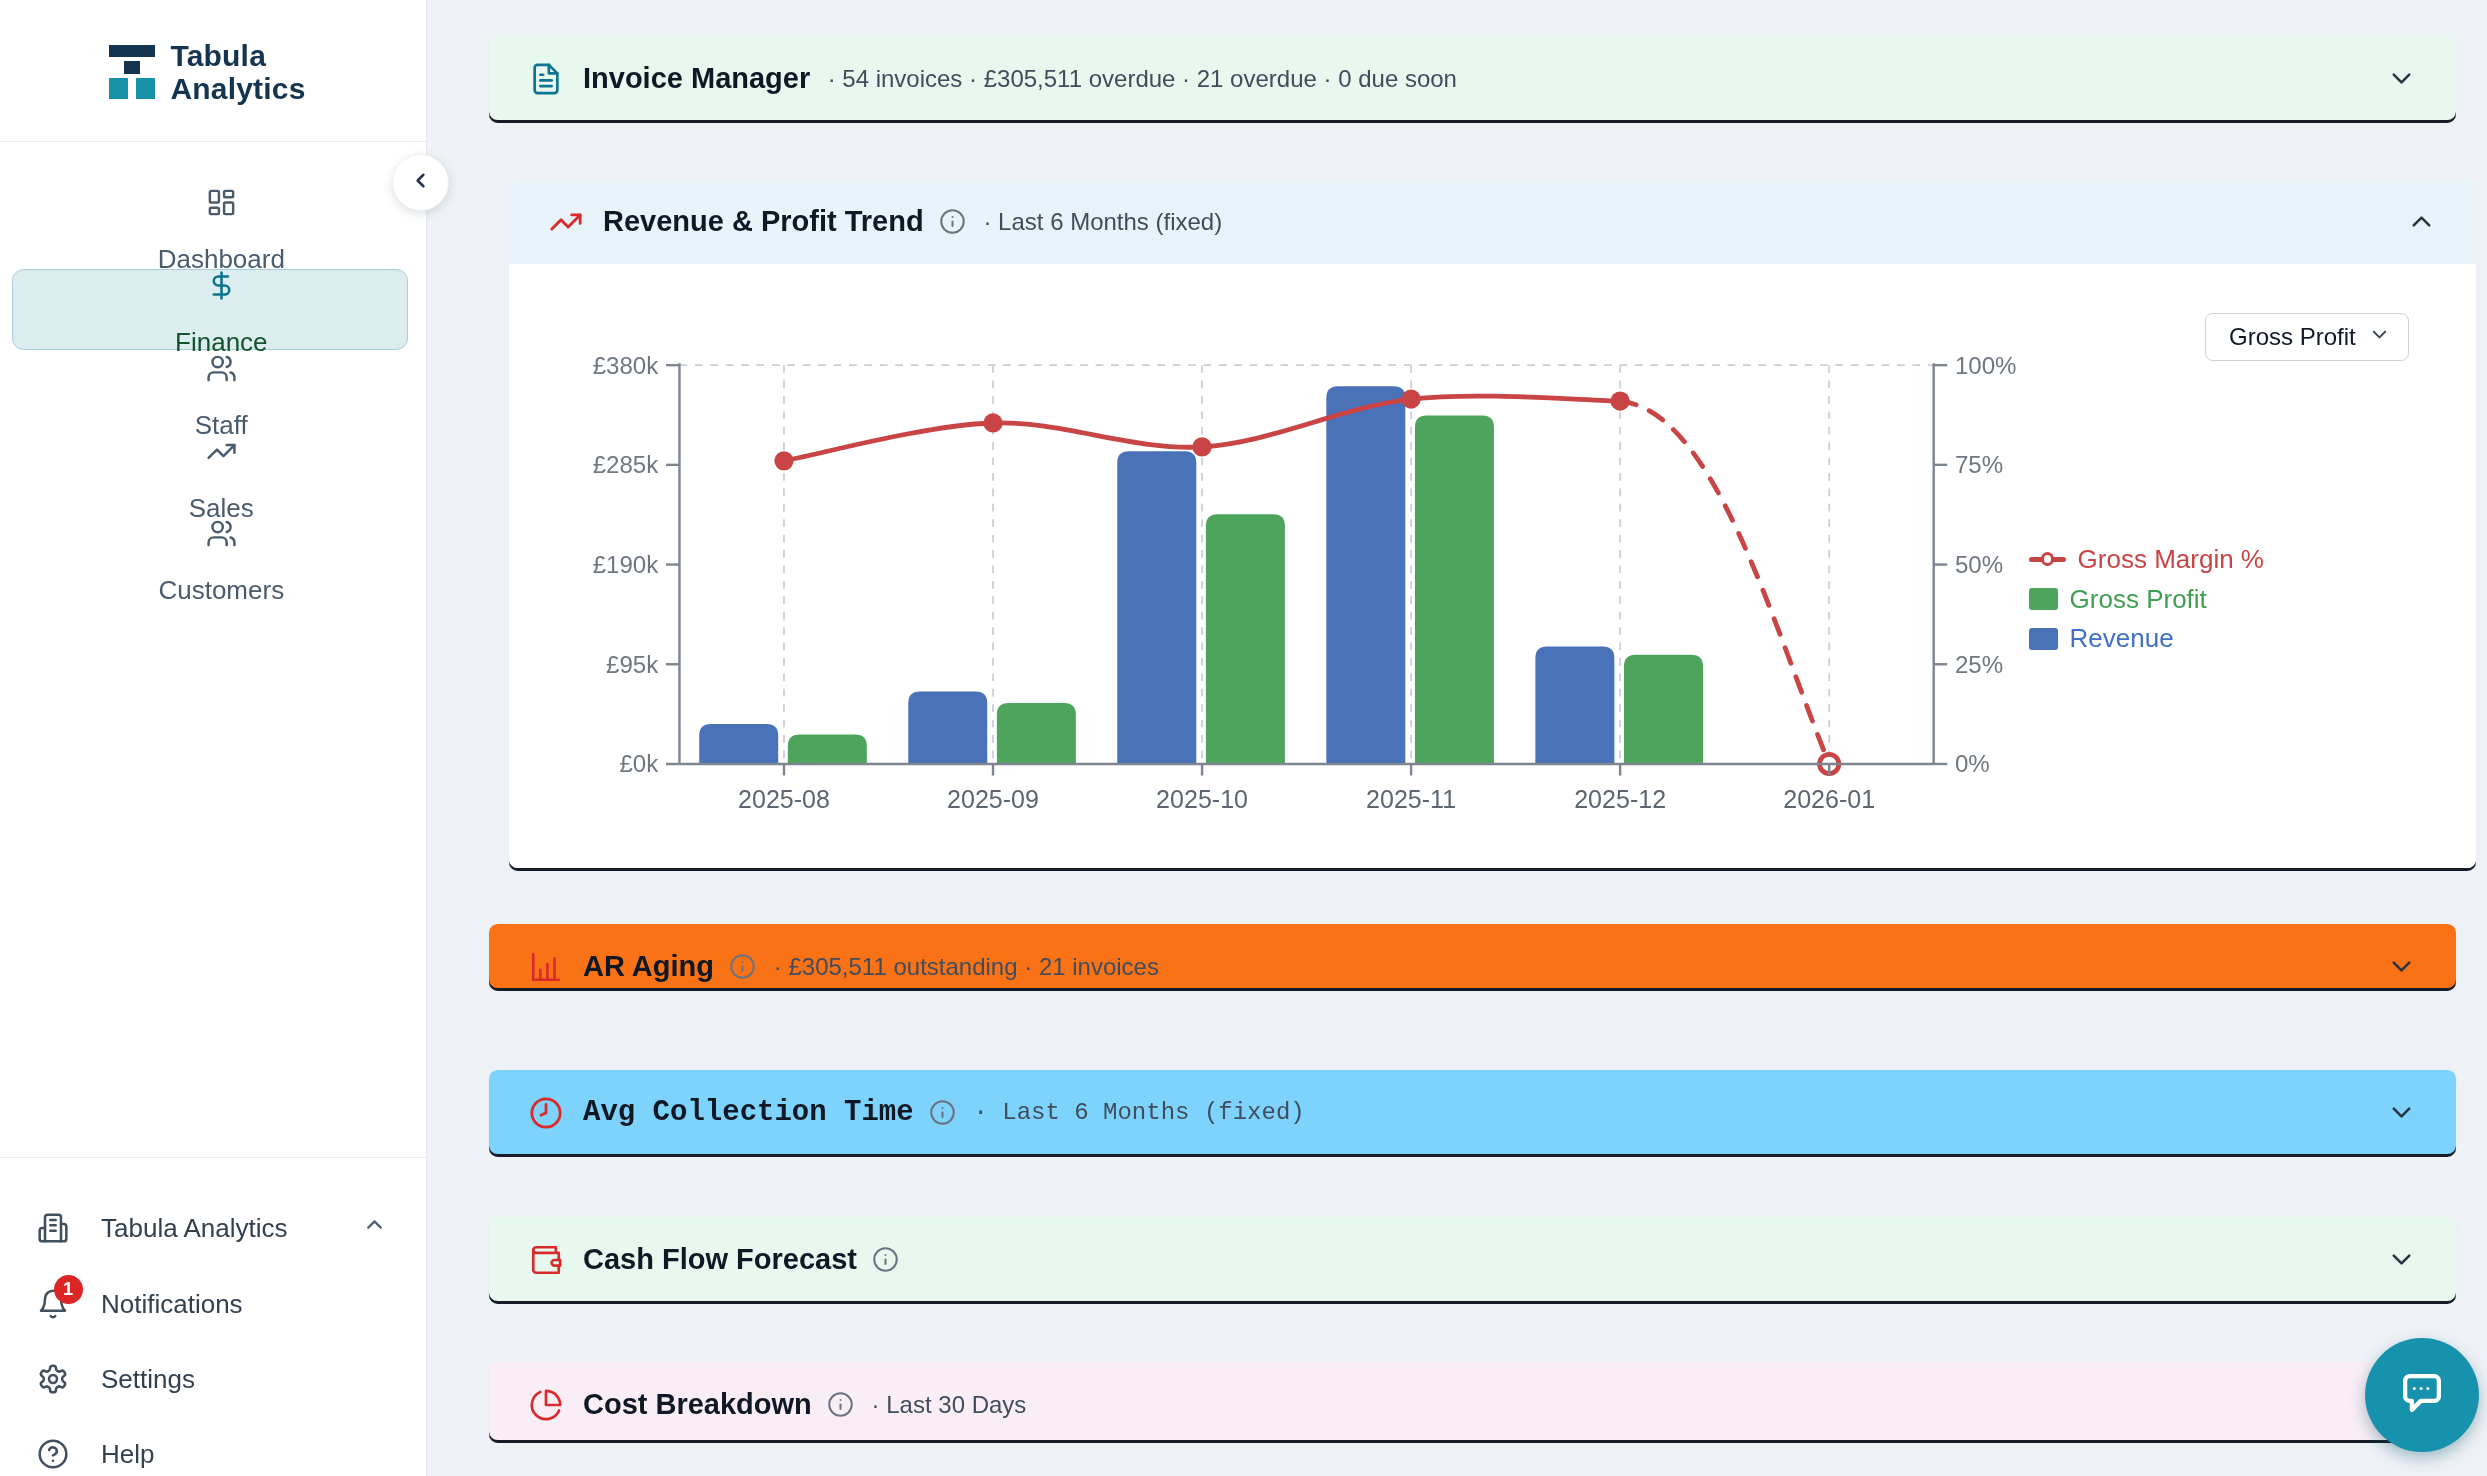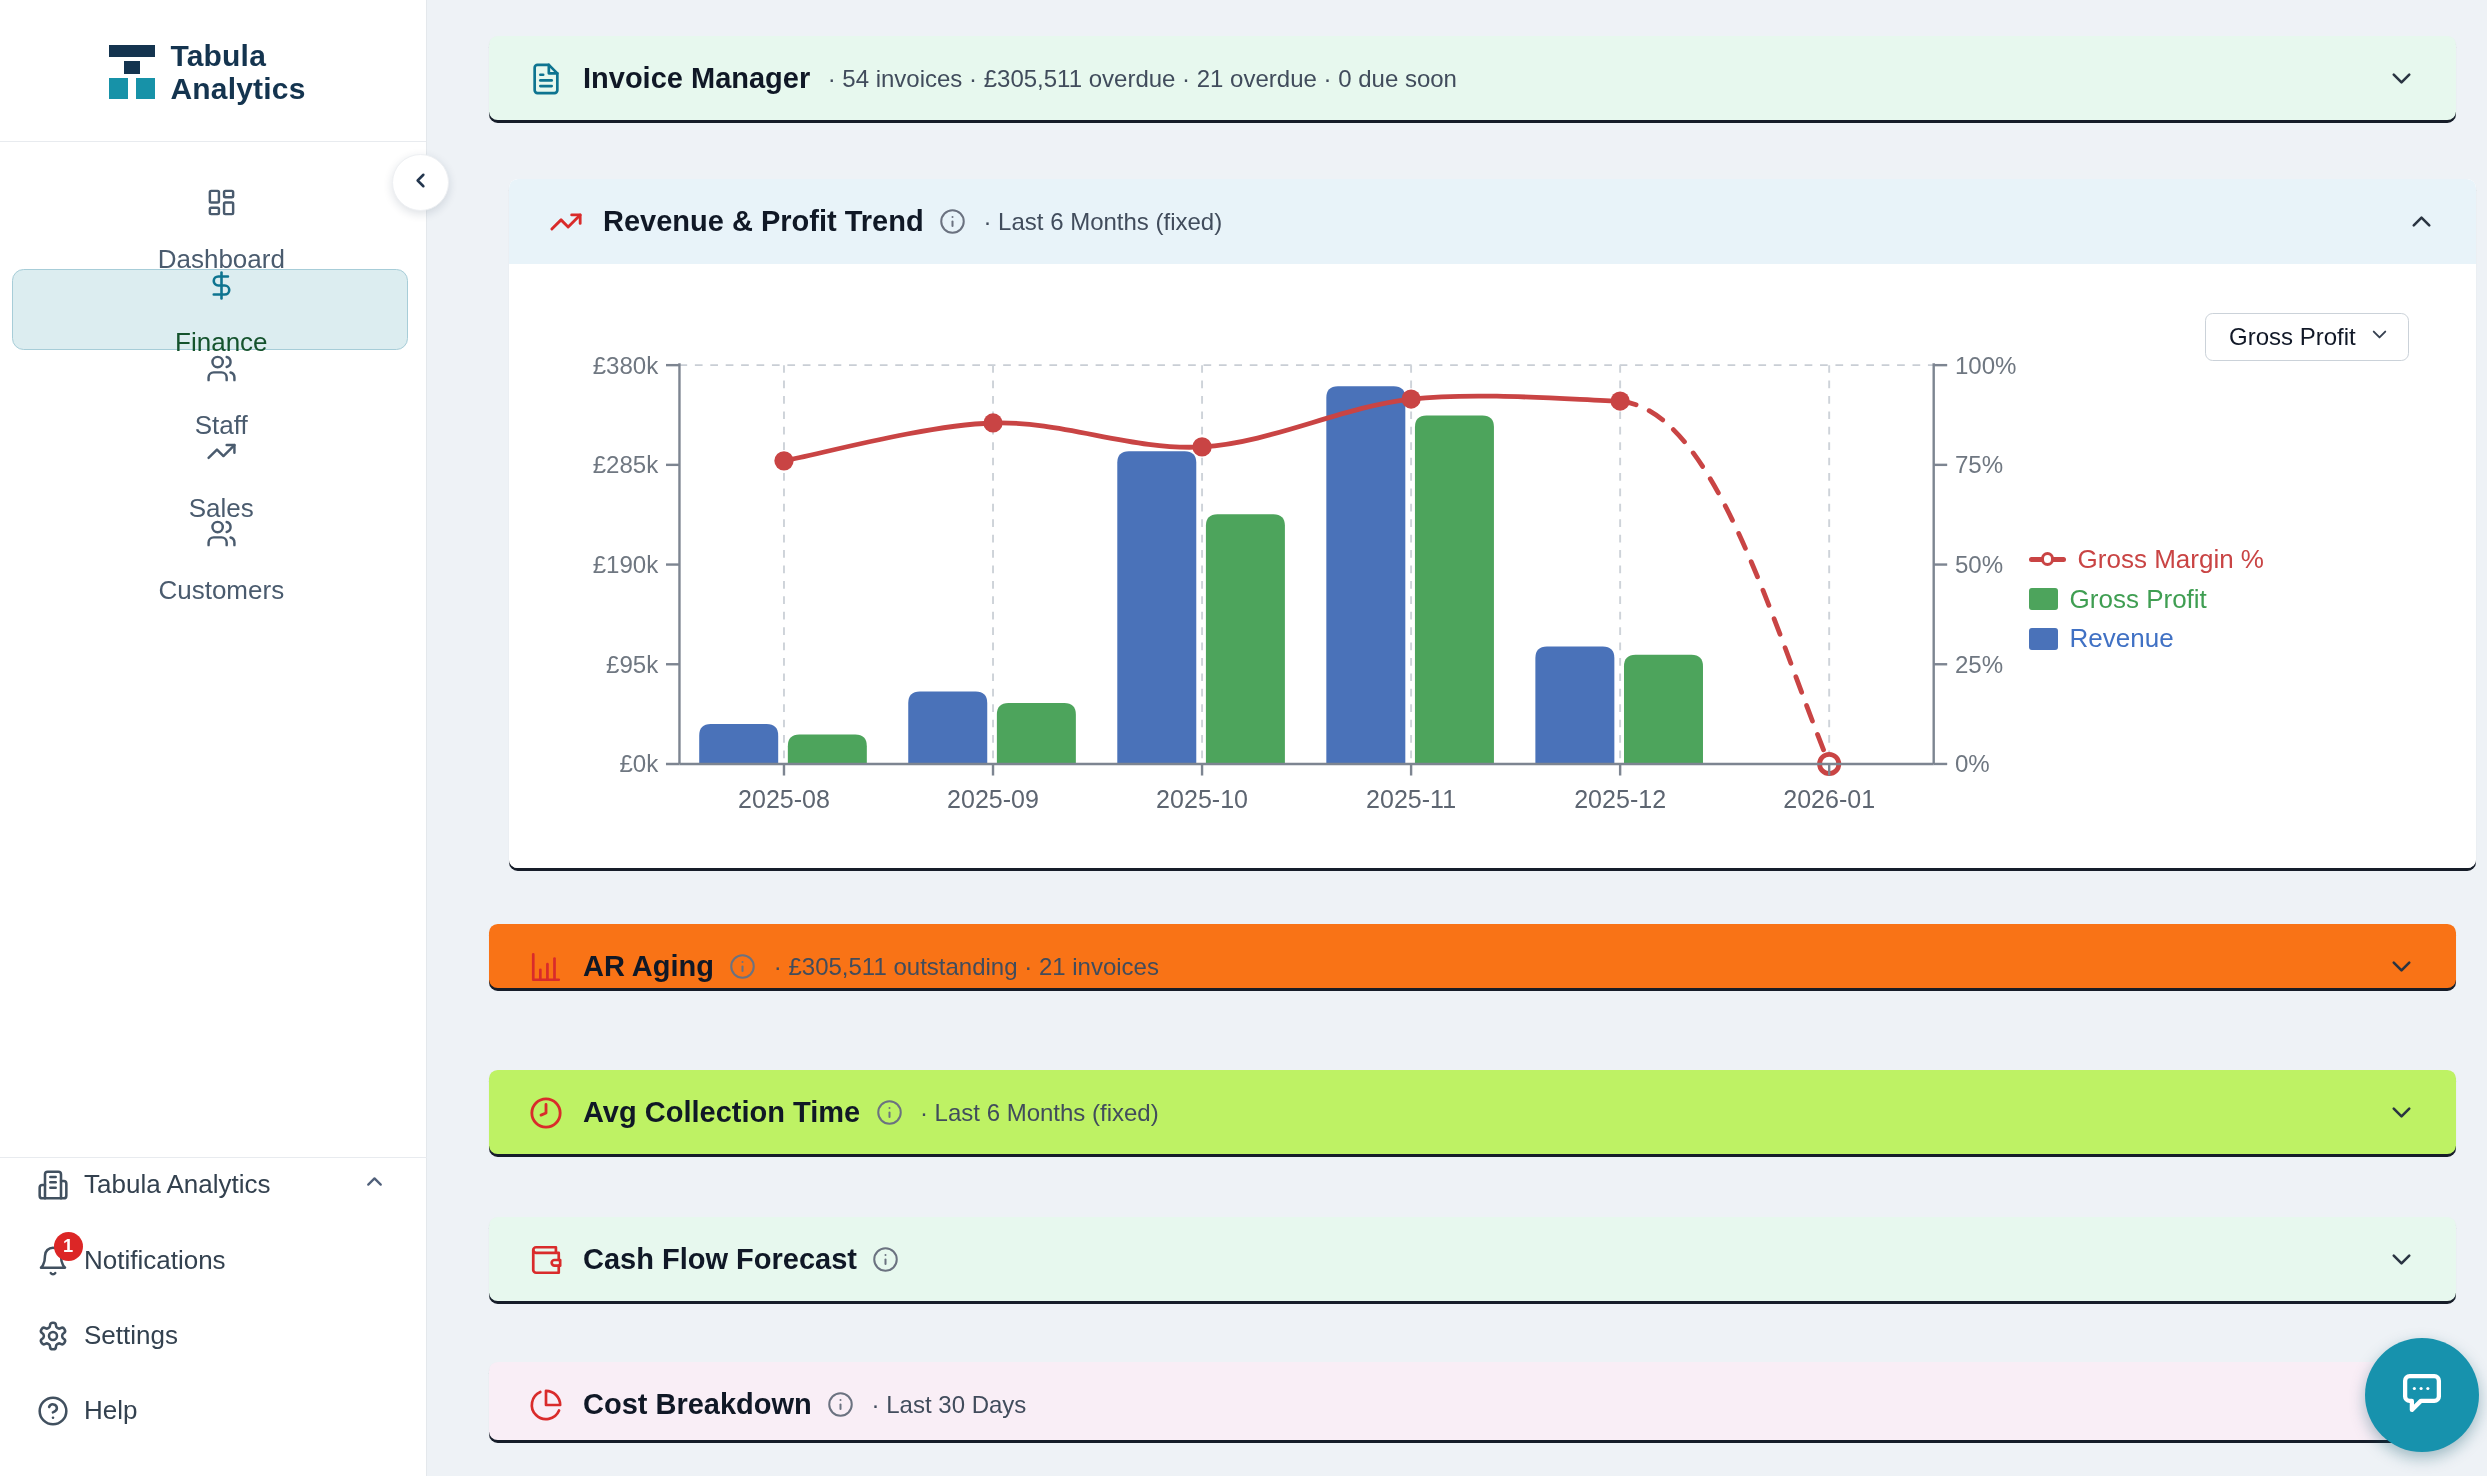--- a/index.html
+++ b/index.html
@@ -15,41 +15,41 @@
   .logo-text { font-size:30px; line-height:33px; font-weight:700; color:#14344f; letter-spacing:0.2px; }
   .sidebar-divider { position:absolute; left:0; top:141px; width:100%; height:1px; background:#e8ebef; }
   .collapse-btn { position:absolute; left:392px; top:154px; width:57px; height:57px; border-radius:50%; background:#fff; border:1px solid #eef0f3; box-shadow:0 2.9px 9.6px rgba(20,40,70,.14); display:flex; align-items:center; justify-content:center; z-index:30; color:#23364e; }
   .nav { position:absolute; left:0; top:184px; width:427px; }
   .nav-item { height:81px; margin:1.9px 19px 1.9px 11.6px; padding-left:23px; display:flex; align-items:center; gap:26px; font-size:26px; color:#4a5b6e; border:1.4px solid transparent; border-radius:11.6px; cursor:pointer;flex-direction:column; }
   .nav-item .nicon { width:31px; height:31px; flex:0 0 31px; display:flex; align-items:center; justify-content:center; }
   .nav-item.active { background:#dcedf0; border-color:#a7cdd8; color:#14532d; font-weight:500; }
   .nav-item.active .nicon { color:#0e7490; }
   .nav-item .nicon { color:#4a5b6e; }
   .footer-divider { position:absolute; left:0; top:1157px; width:427px; height:1px; background:#e8ebef; }
-  .foot { position:absolute; left:0; width:427px; height:75px; display:flex; align-items:flex-start; gap:15px; padding-left:37px; font-size:26px; color:#33414f; cursor:pointer; }
+  .foot { position:absolute; left:0; width:427px; height:75px; display:flex; align-items:flex-end; gap:32px; padding-left:37px; font-size:26px; color:#33414f; cursor:pointer; }
   .foot .nicon { width:32px; height:32px; color:#41505f; position:relative; }
   .badge { position:absolute; top:-13.5px; right:-13.5px; min-width:29px; height:29px; border-radius:14.5px; background:#dc2626; color:#fff; font-size:18.3px; font-weight:700; display:flex; align-items:center; justify-content:center; }
   .foot .spacer { margin-left:auto; margin-right:40px; color:#50607a; }
 
   
   .main { position:absolute; left:427px; top:0; right:0; bottom:0;border-radius:22px; }
   .panel { position:absolute; left:62px; width:1967px; border-radius:8.7px; box-shadow:0 2.9px 0 0 #161d29, 0 1px 1.9px rgba(0,0,0,.05); }
   .phead { height:85px; display:flex; align-items:center; padding:0 39px 0 40px; border-radius:8.7px; cursor:pointer; }
   .ptitle { font-size:29px; font-weight:700; color:#101826; margin-left:20px; white-space:nowrap; }
   .psummary { font-size:24px; color:#414c5c; margin-left:17.4px; white-space:nowrap; }
   .picon { width:34px; height:34px; flex:0 0 34px; }
   .info { width:27px; height:27px; margin-left:15.4px; color:#6b7280; flex:0 0 27px; }
   .chev { margin-left:auto; width:31px; height:31px; color:#2a3442; }
   .teal { color:#0e7490; } .red { color:#d92b2b; }
 
   .p-invoice  { top:36px;  height:84px; background:#e7f8ee; }
   .p-revenue  { top:179px; height:689px; background:#ffffff; overflow:hidden;margin-left:20px; }
   .p-revenue .phead { background:#e8f3f9; border-radius:8.7px 8.7px 0 0; }
   .p-ar       { top:924px;  height:64px; background:#f97316; }
-  .p-avg      { top:1070px; height:84px; background:#bef264; }
+  .p-avg      { top:1070px; height:84px; background:#7dd3fc;font-family:Liberation Mono, monospace; }
   .p-cash     { top:1217px; height:84px; background:#e7f8ee; }
   .p-cost     { top:1362px; height:78px; background:#f9eef6; }
 
   .chart-body { position:relative; width:1967px; height:604px; background:#fff; }
   .metric-select { position:absolute; top:49px; right:67px; width:204px; height:48px; border:1.4px solid #cbd2d9; border-radius:7.7px; background:#fff; display:flex; align-items:center; justify-content:space-between; padding:0 17.4px 0 23px; font-size:24px; color:#111827; cursor:pointer; }
   .metric-select svg { width:23px; height:23px; color:#374151; }
 
   .legend { position:absolute; left:1520px; top:280px; display:flex; flex-direction:column; gap:8.7px; }
   .lg-row { display:flex; align-items:center; gap:11.6px; font-size:26px; }
   .lg-row.r0 { color:#c94444; } .lg-row.r1 { color:#3f9e52; } .lg-row.r2 { color:#4071c4; }

